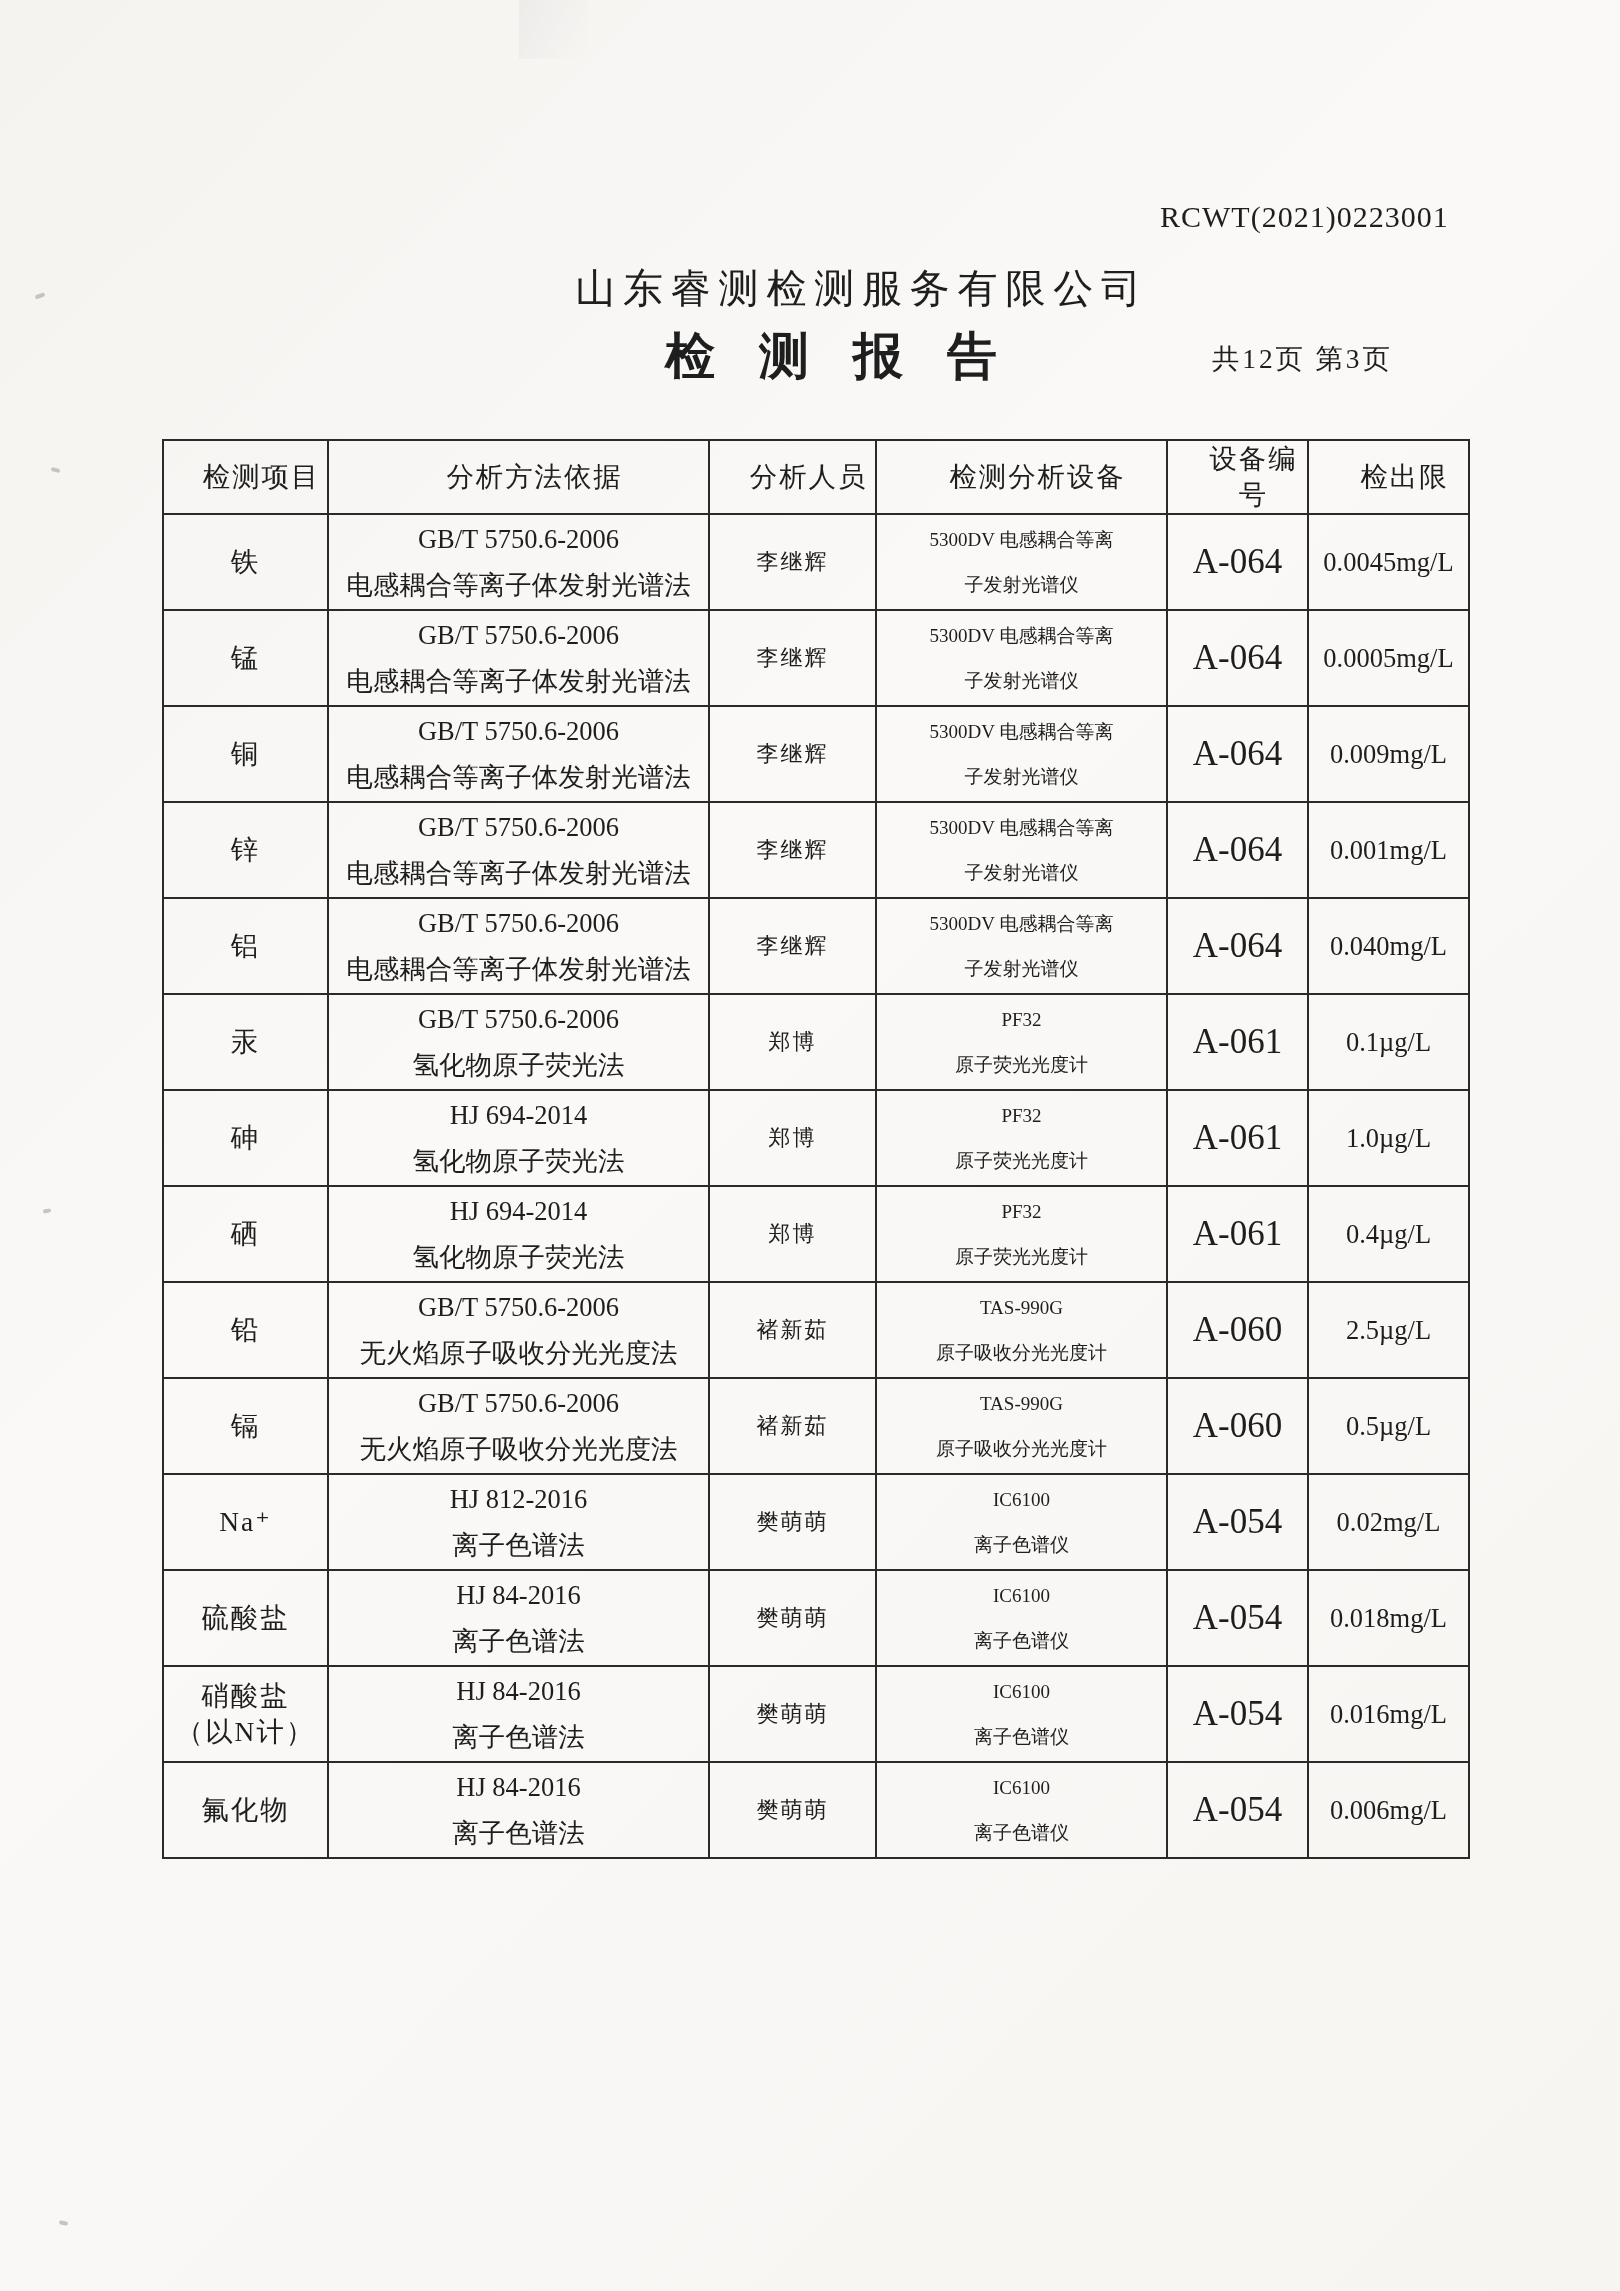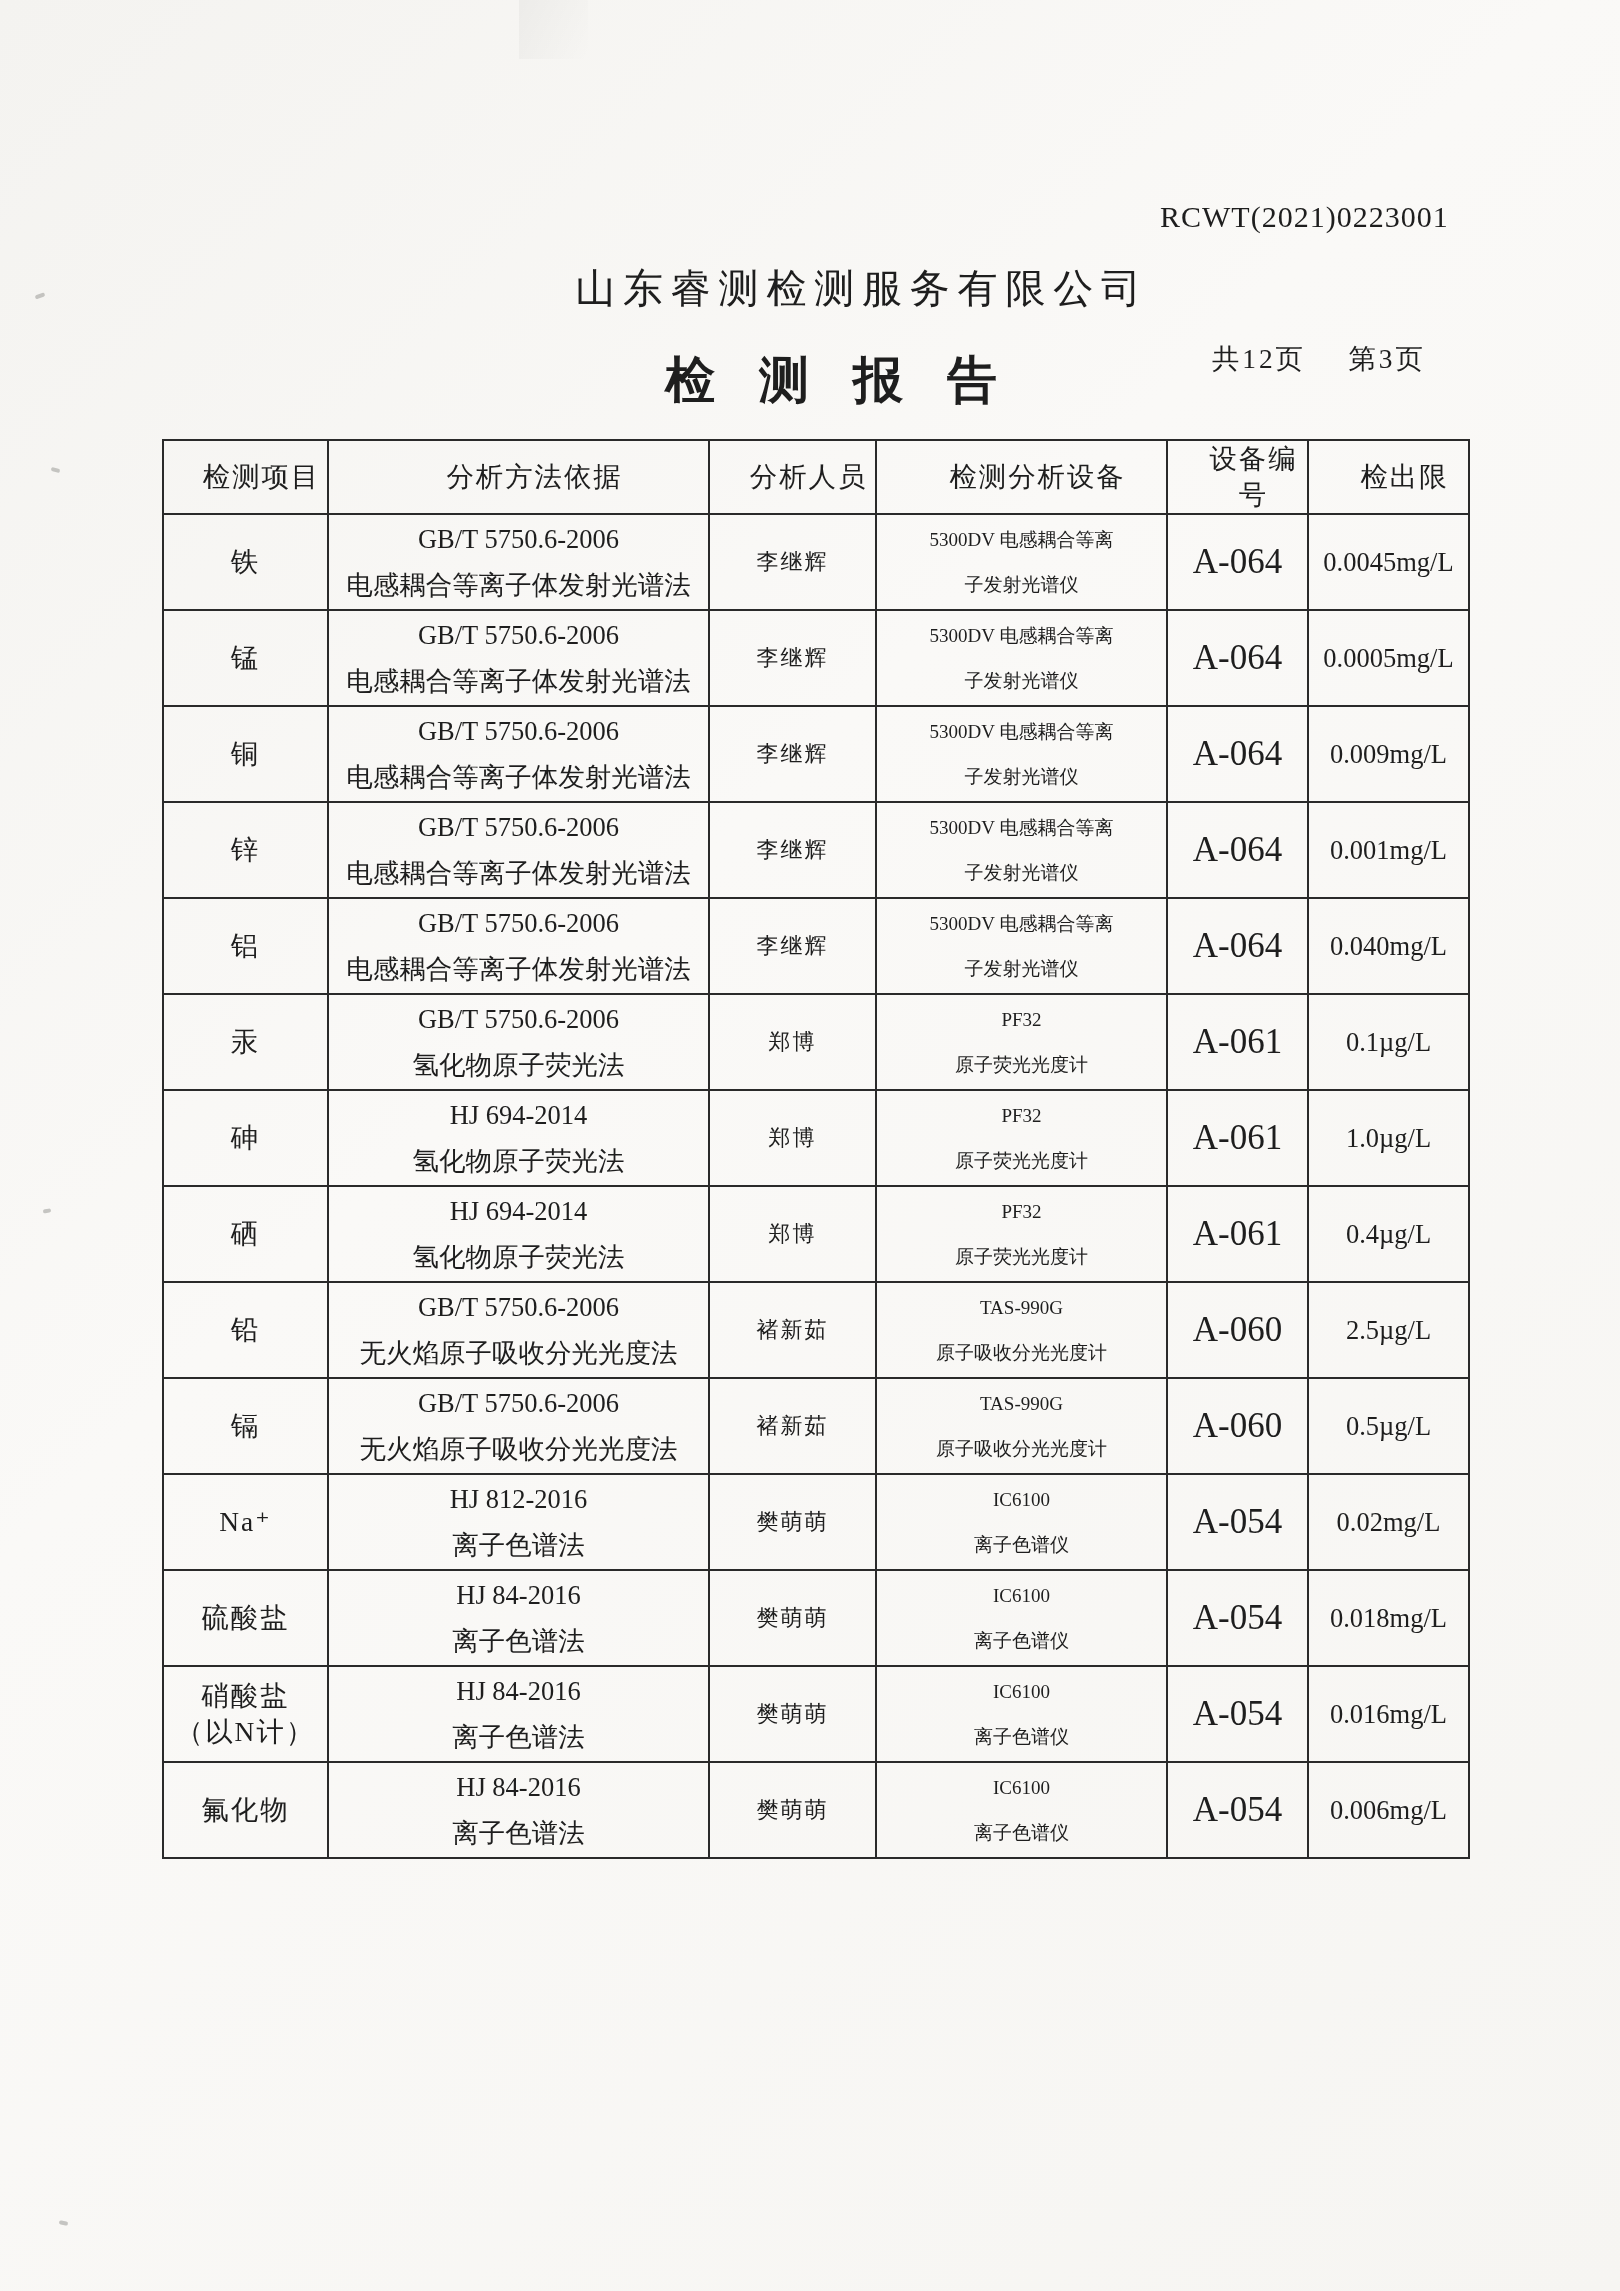--- a/index.html
+++ b/index.html
@@ -14,27 +14,27 @@
   .report-no {
     position: absolute; top: 200px; left: 1160px;
     font-size: 30px; letter-spacing: 1px; white-space: nowrap;
   }
   .company {
     position: absolute; top: 261px; left: 16px; width: 100%;
     text-align: center; font-size: 40px; letter-spacing: 7.8px; white-space: nowrap; margin-left: 36px;
   }
   .title {
     position: absolute; top: 323px; left: 665px;
-    font-size: 50px; font-weight: bold; letter-spacing: 44px; white-space: nowrap; margin-top: 24px;
+    font-size: 50px; font-weight: bold; letter-spacing: 44px; white-space: nowrap;
   }
   .pagination {
     position: absolute; top: 341px; left: 1212px;
     font-size: 27.4px; letter-spacing: 2.9px; white-space: nowrap;
   }
-  .pagination .pg-current { margin-left: 33px; }
+  .pagination .pg-current { }
   table.report-table {
     position: absolute; left: 162px; top: 439px;
     width: 1306px;
     border-collapse: collapse; table-layout: fixed;
     background: transparent;
   }
   .report-table th, .report-table td {
     border: 2px solid #2a2a2a;
     text-align: center; vertical-align: middle;
     padding: 0 3.9px;

